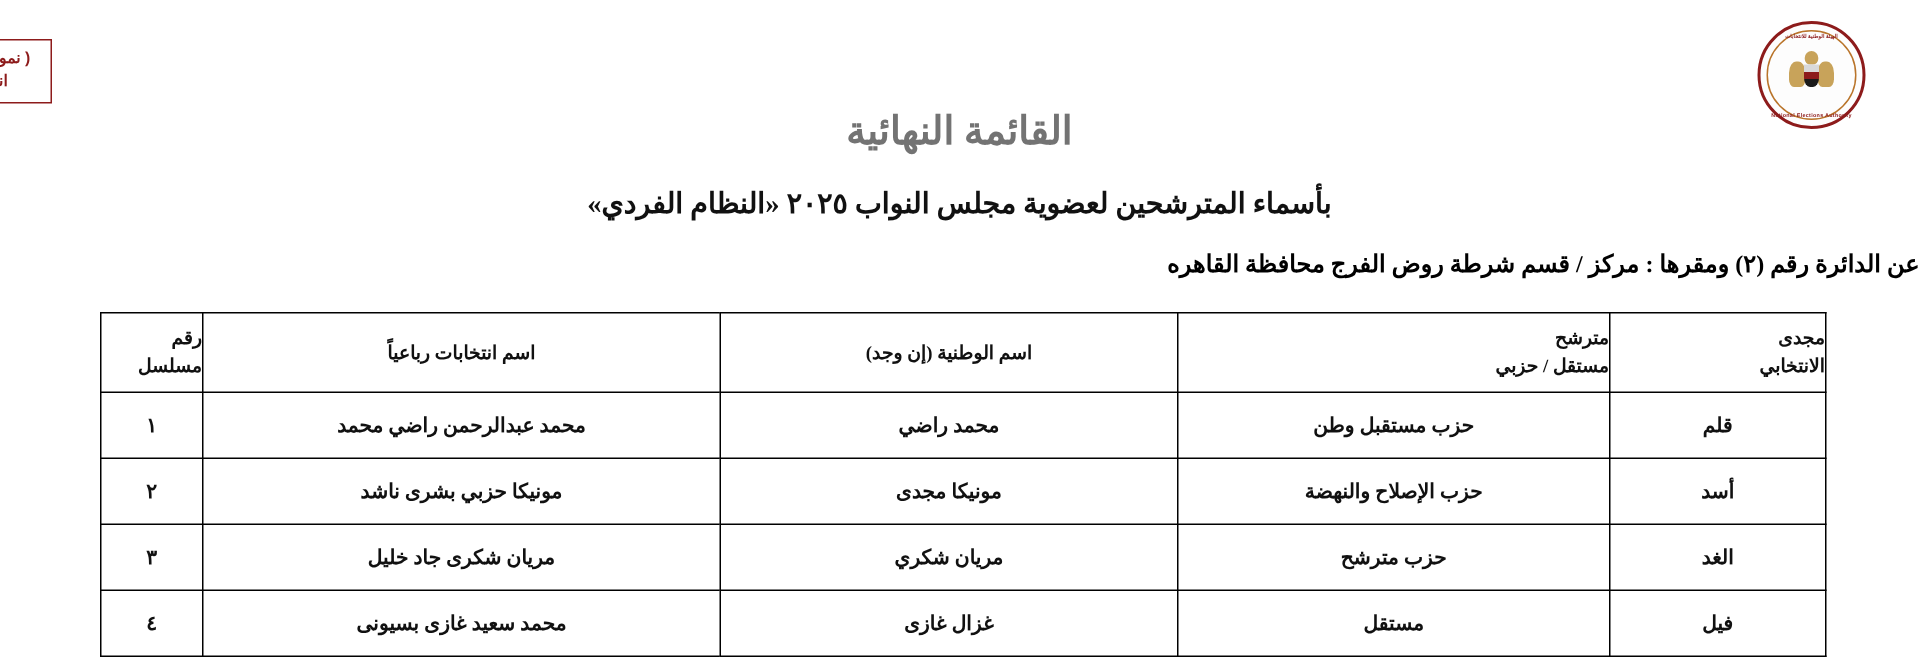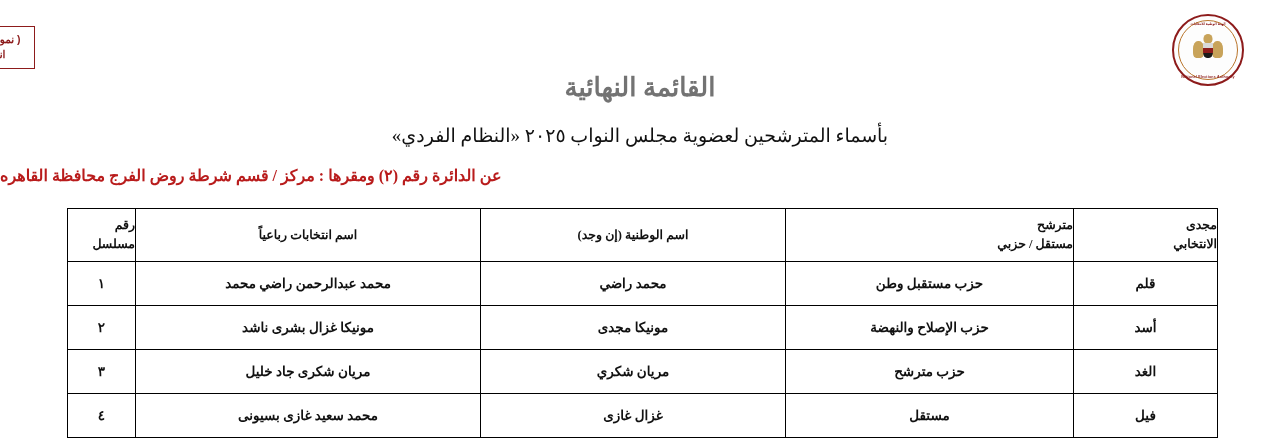--- a/index.html
+++ b/index.html
@@ -124,32 +124,32 @@
     font-weight: bold;
     letter-spacing: .5px;
   }
   .subtitle-1 {
     position: absolute;
     top: 124px;
     left: 0;
     right: 0;
     text-align: center;
     font-size: 19px;
-    font-weight: normal;
+    font-weight: bold;
     color: #111;
   }
   .subtitle-2 {
     position: absolute;
     top: 166px;
     left: 0;
     right: 0;
-    text-align: left;
+    text-align: right;
     font-size: 16px;
     font-weight: bold;
-    color: #b91c1c;
+    color: #000000;
   }
 
   
   .table-wrap {
     position: absolute;
     top: 208px;
     left: 68px;
     width: 1150px;
   }
   table.candidates {
@@ -241,21 +241,21 @@
         <td>قلم</td>
         <td>حزب مستقبل وطن</td>
         <td>محمد راضي</td>
         <td>محمد عبدالرحمن راضي محمد</td>
         <td>١</td>
       </tr>
       <tr>
         <td>أسد</td>
         <td>حزب الإصلاح والنهضة</td>
         <td>مونيكا مجدى</td>
-        <td>مونيكا غزال بشرى ناشد</td>
+        <td>مونيكا حزبي بشرى ناشد</td>
         <td>٢</td>
       </tr>
       <tr>
         <td>الغد</td>
         <td>حزب مترشح</td>
         <td>مريان شكري</td>
         <td>مريان شكرى جاد خليل</td>
         <td>٣</td>
       </tr>
       <tr>

